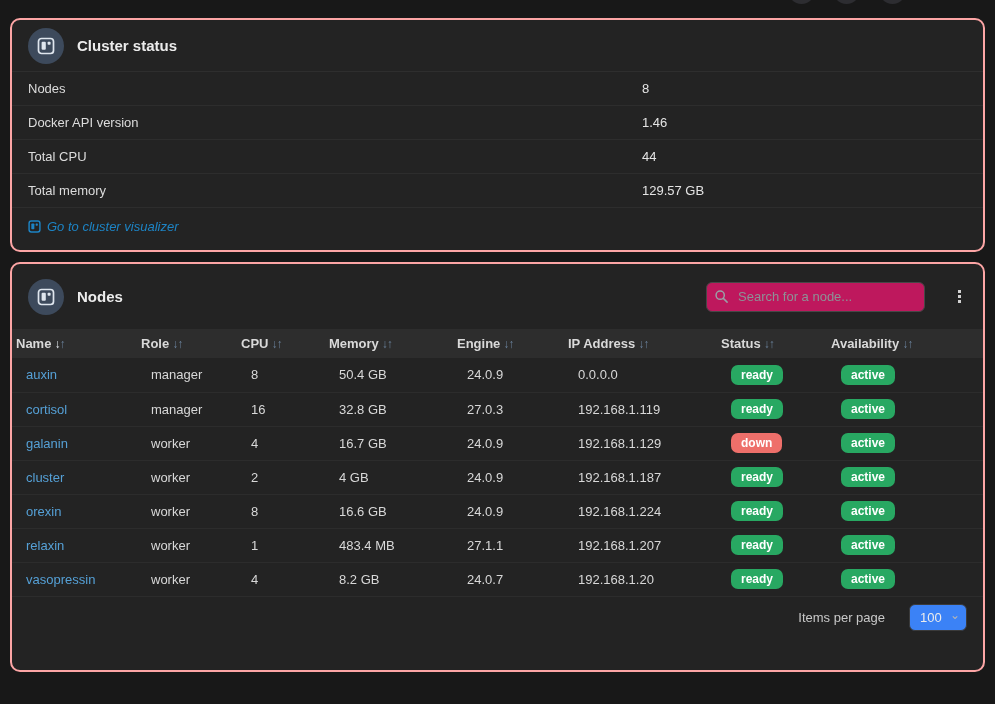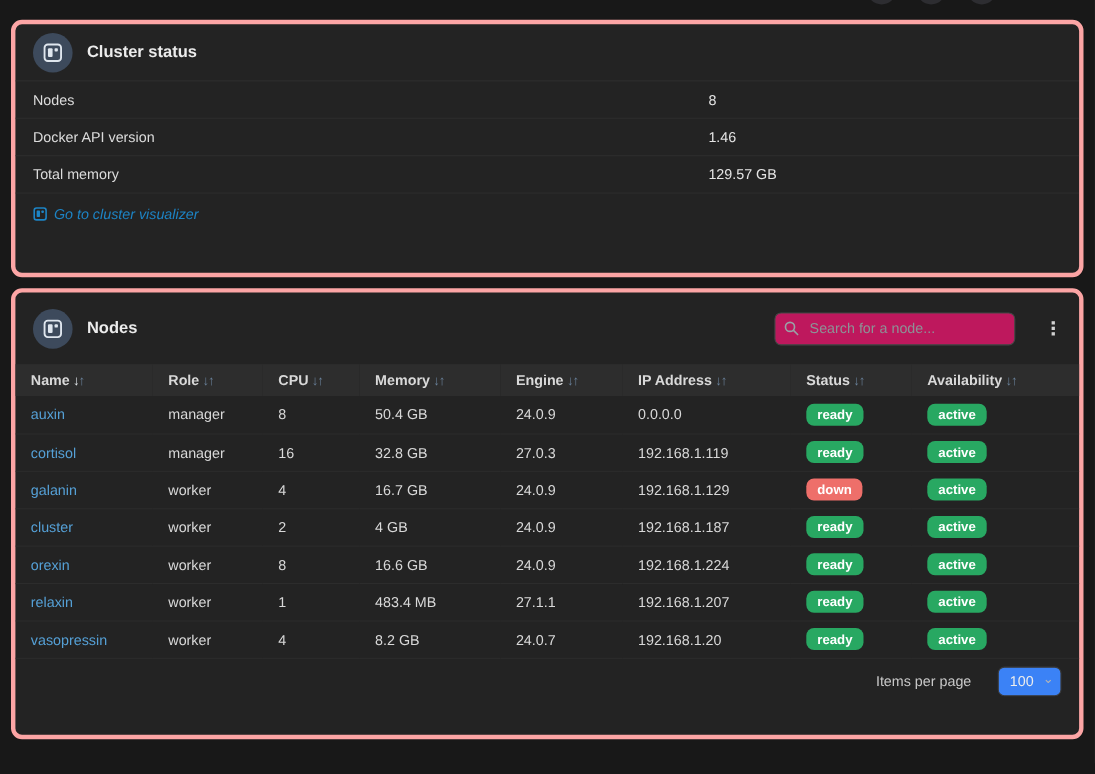--- a/index.html
+++ b/index.html
@@ -10,21 +10,21 @@
     font-family: "Liberation Sans", sans-serif;
     color: #d6d6d6;
     overflow: hidden;
   }
   .top-circle {
     position: absolute; top: -23px; width: 27px; height: 27px;
     border-radius: 50%; background: #2d2d31;
   }
   .panel {
     position: absolute; left: 10px; width: 975px;
-    background: #232323; border: 4px solid #fca5a5; border-radius: 10px;
+    background: #232323; border: 2px solid #fca5a5; border-radius: 10px;
     overflow: hidden;
   }
   #cluster-panel { top: 18px; height: 234px; }
   #nodes-panel   { top: 262px; height: 410px; }
 
   .widget-header {
     display: flex; align-items: center; gap: 13px;
     padding: 0 16px; border-bottom: 1px solid #2e2e2e;
   }
   #cluster-panel .widget-header { height: 52px; }
@@ -65,21 +65,21 @@
     margin-left: 14px; padding: 4px 6px; cursor: pointer;
     display: flex; flex-direction: column; gap: 2px; align-items: center;
     background: none; border: none;
   }
   .kebab span { width: 3px; height: 3px; background: #d2d2d2; display: block; }
 
   table { width: 973px; border-collapse: collapse; table-layout: fixed; font-size: 13px; }
   thead tr { background: #2d2d2d; height: 29px; }
   th {
     text-align: left; font-weight: bold; color: #d9d9d9;
-    padding-left: 14px; white-space: nowrap; cursor: pointer;
+    padding-left: 4px; white-space: nowrap; cursor: pointer;
   }
   .sort { font-size: 12px; margin-left: 3px; letter-spacing: -1px; color: #69809a; }
   th.sorted .arr-down { color: #e6ebf0; }
   tbody tr { height: 34px; border-bottom: 1px solid #2c2c2c; }
   td { padding-left: 14px; color: #d8d8d8; white-space: nowrap; }
   td.node-name a { color: var(--node-link, #55a0d6); text-decoration: none; cursor: pointer; }
   .badge {
     display: inline-block; padding: 3px 10px; border-radius: 7px;
     color: #ffffff; font-weight: bold; font-size: 12px; background: #28a862;
   }
@@ -119,20 +119,24 @@
     <h2 class="widget-title">Cluster status</h2>
   </div>
 
   <div class="detail-row">
     <span class="detail-label">Nodes</span>
     <span class="detail-value">8</span>
   </div>
   <div class="detail-row">
     <span class="detail-label">Docker API version</span>
     <span class="detail-value">1.46</span>
+  </div>
+  <div class="detail-row">
+    <span class="detail-label">Total CPU</span>
+    <span class="detail-value">44</span>
   </div>
   <div class="detail-row">
     <span class="detail-label">Total memory</span>
     <span class="detail-value">129.57 GB</span>
   </div>
 
   <div class="link-row">
     <a class="cluster-link">
       <span style="display:inline-flex">
         <svg width="13" height="13" viewBox="0 0 18 18">

